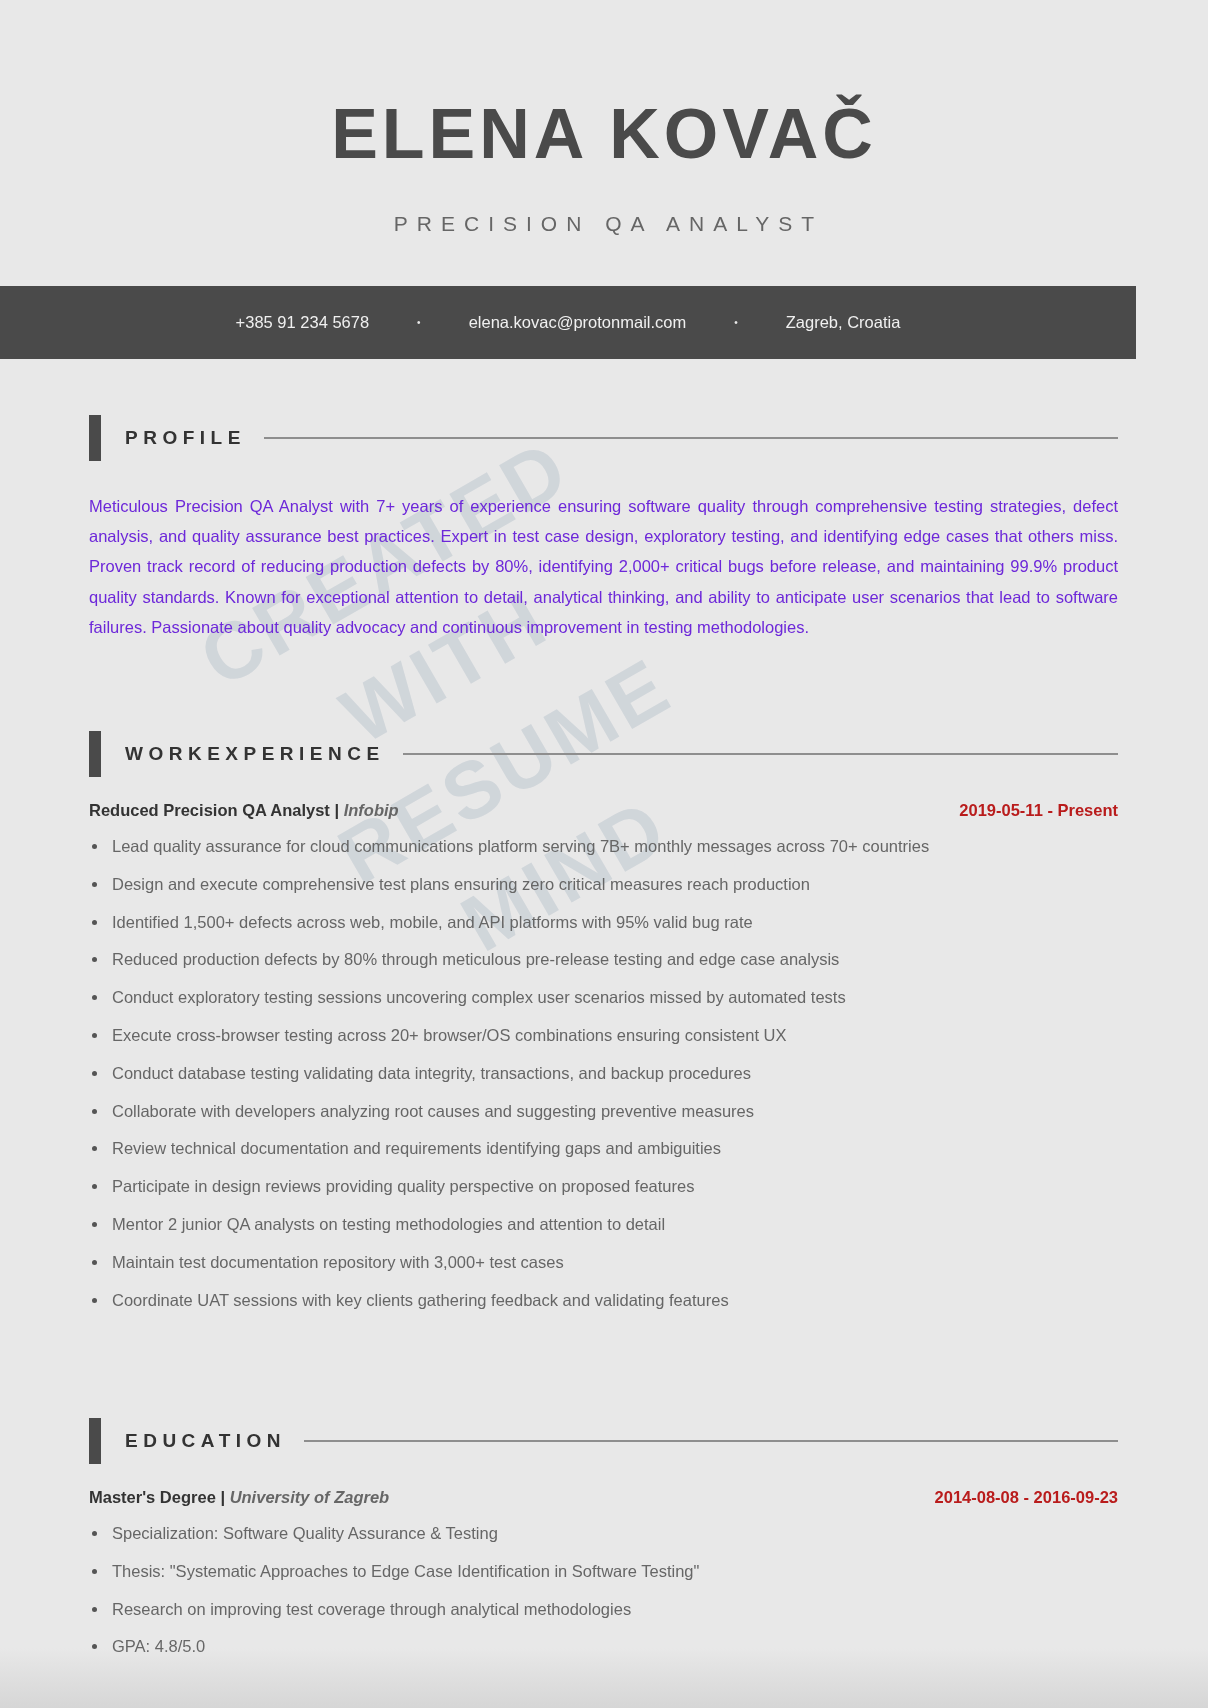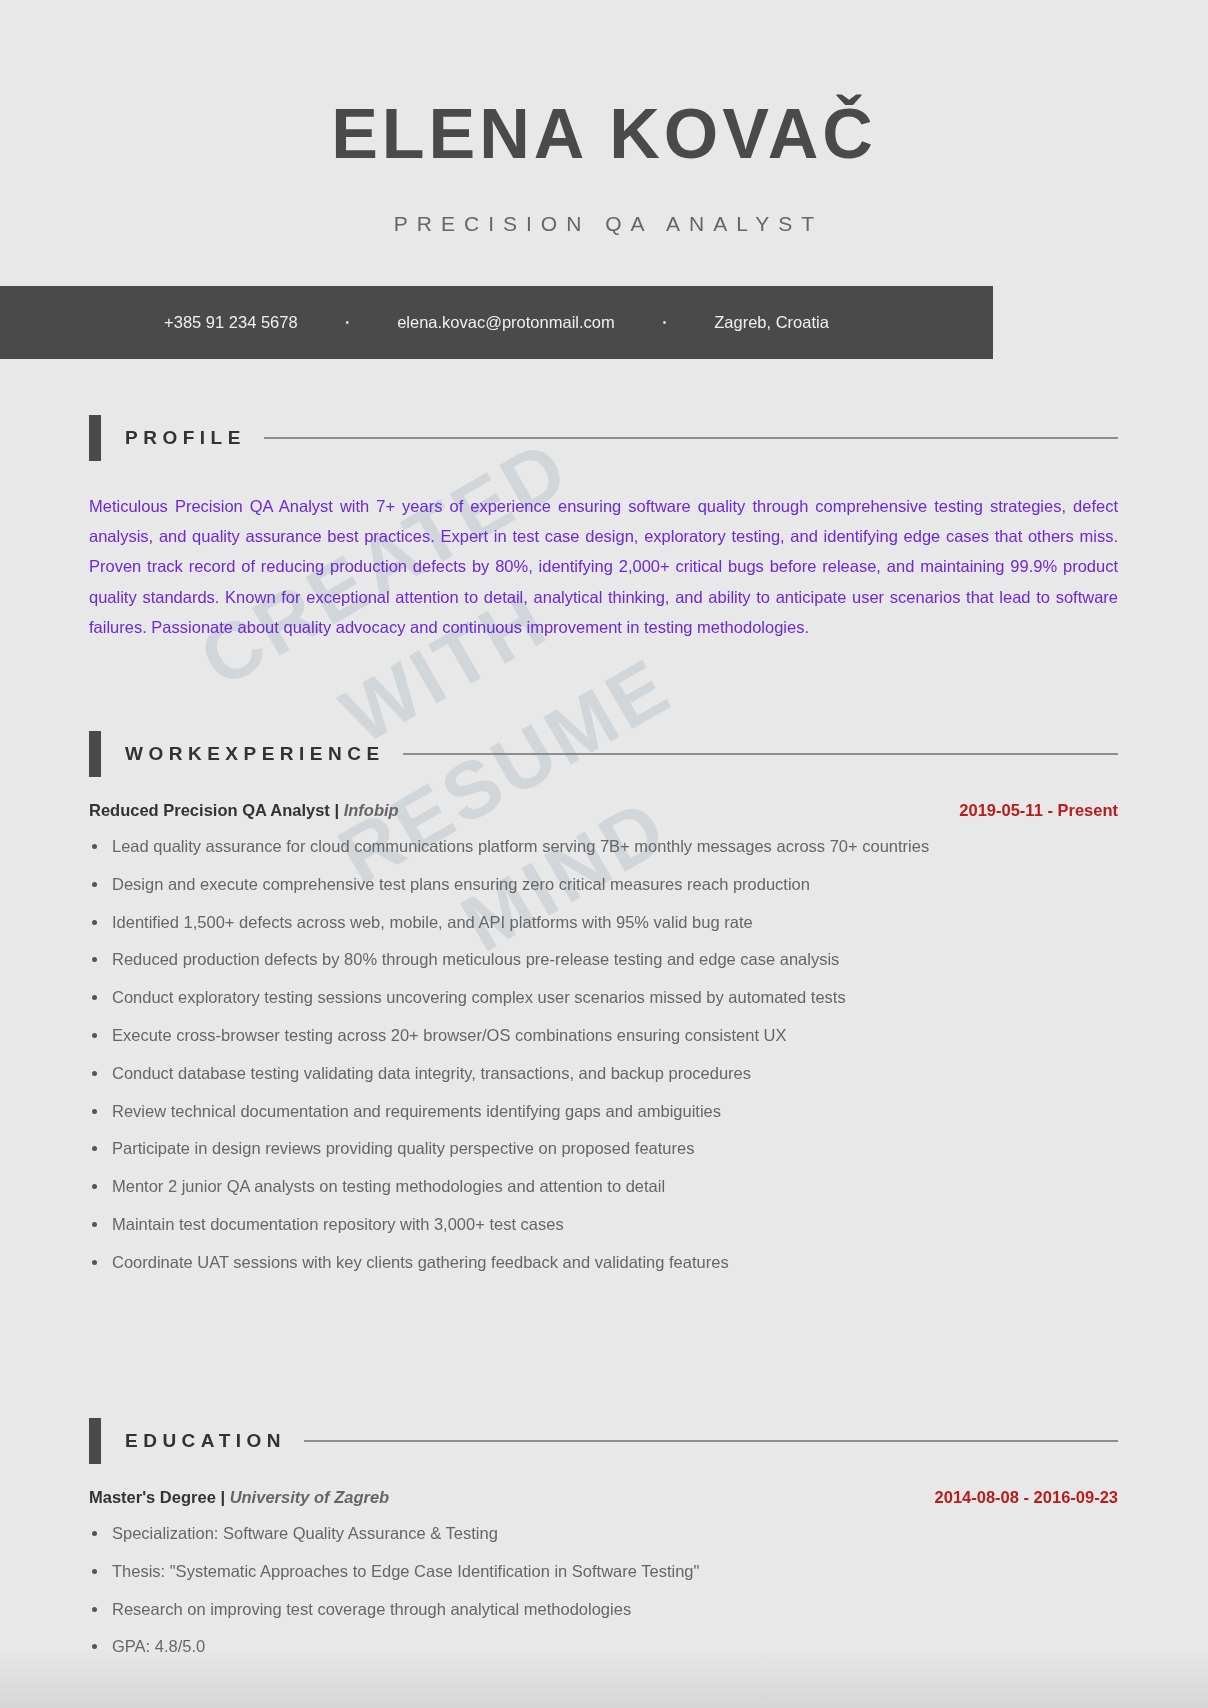--- a/index.html
+++ b/index.html
@@ -31,21 +31,21 @@
     top: 210px;
     font-size: 21px;
     color: #666666;
     letter-spacing: 9px;
     line-height: 28px;
     padding-left: 9px;
   }
   .contact-bar {
     position: absolute;
     left: 0; top: 286px;
-    width: 993px; height: 73px;
+    width: 1136px; height: 73px;
     background: #4a4a4a;
     display: flex;
     justify-content: center;
     align-items: center;
     color: #f0f0f0;
     font-size: 16.5px;
   }
   .contact-bar .sep {
     margin: 0 48px;
     font-size: 10px;
@@ -194,20 +194,21 @@
         <span class="entry-date">2019-05-11 - Present</span>
       </div>
       <ul class="bullets">
         <li>Lead quality assurance for cloud communications platform serving 7B+ monthly messages across 70+ countries</li>
         <li>Design and execute comprehensive test plans ensuring zero critical measures reach production</li>
         <li>Identified 1,500+ defects across web, mobile, and API platforms with 95% valid bug rate</li>
         <li>Reduced production defects by 80% through meticulous pre-release testing and edge case analysis</li>
         <li>Conduct exploratory testing sessions uncovering complex user scenarios missed by automated tests</li>
         <li>Execute cross-browser testing across 20+ browser/OS combinations ensuring consistent UX</li>
         <li>Conduct database testing validating data integrity, transactions, and backup procedures</li>
+        <li>Collaborate with developers analyzing root causes and suggesting preventive measures</li>
         <li>Review technical documentation and requirements identifying gaps and ambiguities</li>
         <li>Participate in design reviews providing quality perspective on proposed features</li>
         <li>Mentor 2 junior QA analysts on testing methodologies and attention to detail</li>
         <li>Maintain test documentation repository with 3,000+ test cases</li>
         <li>Coordinate UAT sessions with key clients gathering feedback and validating features</li>
       </ul>
     </div>
   </div>
 
   <div class="section" style="top:1418px;">

